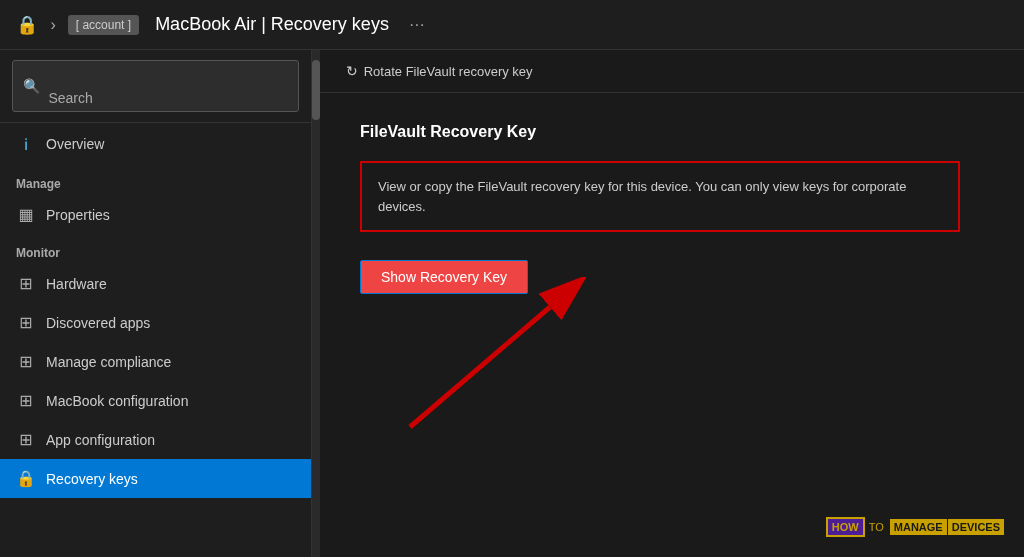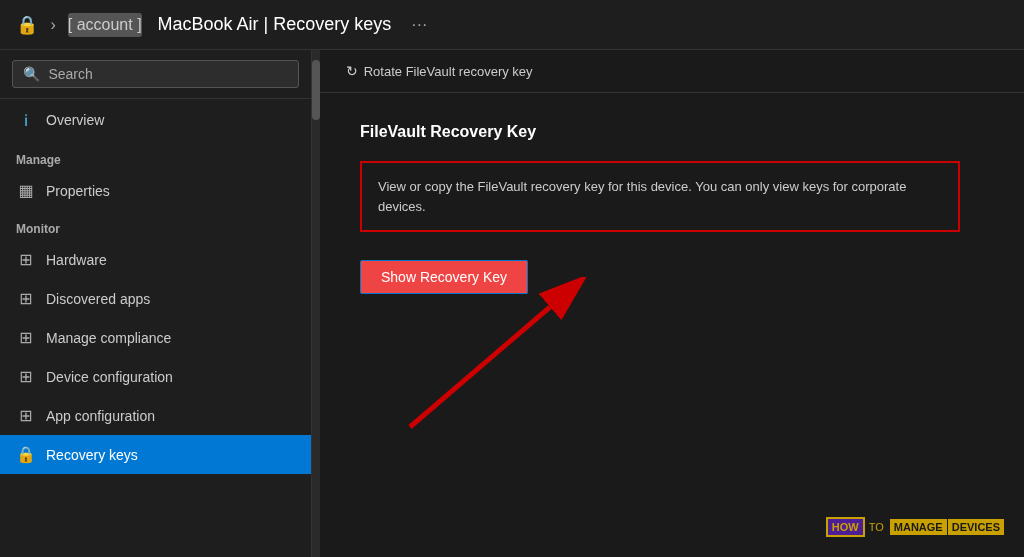--- a/index.html
+++ b/index.html
@@ -29,23 +29,23 @@
       font-size: 18px;
       color: #fff;
     }
     .header-arrow {
       color: #aaa;
       font-size: 16px;
     }
     .header-account {
       background: #555;
       color: #ccc;
-      padding: 3px 0;
+      padding: 3px 8px;
       border-radius: 3px;
-      font-size: 16px;
+      font-size: 12px;
     }
     .header-title {
       font-size: 18px;
       font-weight: 400;
       color: #fff;
       margin-left: 4px;
     }
     .header-dots {
       color: #aaa;
       margin-left: 8px;
@@ -85,20 +85,21 @@
       gap: 8px;
       cursor: text;
     }
     .search-icon {
       color: #aaa;
       font-size: 14px;
     }
     .search-text {
       color: #aaa;
       font-size: 14px;
+      margin-top: 24px;
     }
 
     .sidebar-nav {
       flex: 1;
       overflow-y: auto;
       padding: 0;
     }
     .sidebar-nav::-webkit-scrollbar { width: 4px; }
     .sidebar-nav::-webkit-scrollbar-track { background: #1e1e1e; }
     .sidebar-nav::-webkit-scrollbar-thumb { background: #555; }
@@ -300,21 +301,21 @@
       <div class="nav-item">
         <span class="nav-icon">⊞</span>
         <span>Discovered apps</span>
       </div>
       <div class="nav-item">
         <span class="nav-icon">⊞</span>
         <span>Manage compliance</span>
       </div>
       <div class="nav-item">
         <span class="nav-icon">⊞</span>
-        <span>Device configuration</span>
+        <span>MacBook configuration</span>
       </div>
       <div class="nav-item">
         <span class="nav-icon">⊞</span>
         <span>App configuration</span>
       </div>
       <div class="nav-item active">
         <span class="nav-icon">🔒</span>
         <span>Recovery keys</span>
       </div>
 

